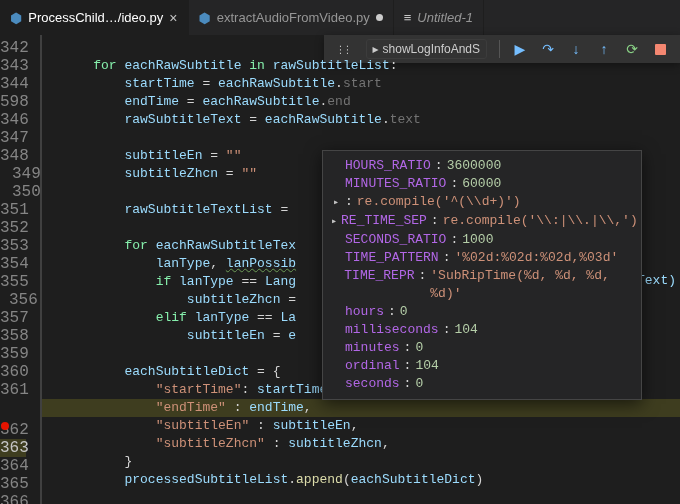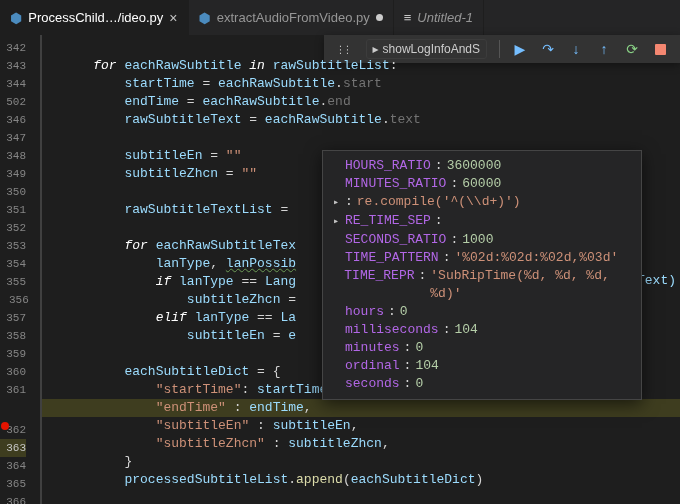--- a/index.html
+++ b/index.html
@@ -43,33 +43,33 @@
   .ic-continue{color:#75beff;} .ic-stepover{color:#75beff;}
   .ic-stepin{color:#75beff;} .ic-stepout{color:#75beff;}
   .ic-restart{color:#89d185;} .ic-stop{background:#f48771;width:11px;height:11px;border-radius:1px;}
   .divider{width:1px;height:18px;background:#555;}
   .editor {
     position: relative; display: flex; height: calc(100% - 35px);
   }
   .gutter {
     width: 40px; text-align: right; padding-right: 14px;
     color: #858585; user-select: none; line-height: 18px;
-    font-size: 11px; padding-top:4px; position:relative;
+    font-size: 16px; padding-top:4px; position:relative;
   }
   .gutter .bp {
     position:absolute; left:1px; width:8px; height:8px; border-radius:50%;
     background:#e51400;
   }
   .code-area { flex:1; position: relative; padding-top:4px; border-left:2px solid #404040;}
   .line { height: 18px; line-height: 18px; white-space: pre; padding-left:20px;}
   .hl-line { background: rgba(89,88,33,.55);}
   .hl-gutter { background: rgba(89,88,33,.55); color:#c6c6c6;}
   .squiggle { text-decoration: underline wavy #6b9955; text-decoration-thickness:1.2px;}
   
-  .kw{color:#ffffff;font-style:italic;} .var{color:#9cdcfe;} .str{color:#ce9178;}
+  .kw{color:#86efac;} .var{color:#9cdcfe;} .str{color:#ce9178;}
   .fn{color:#dcdcaa;} .op{color:#d4d4d4;} .punc{color:#d4d4d4;}
   .prop{color:#737373;}
   .text{color:#d4d4d4;}
   .popup {
     position:absolute; left:280px; top:115px; width:320px;
     background:#252526; border:1px solid #454545;
     box-shadow: 0 4px 16px rgba(0,0,0,.6);
     padding:6px 0; font-size:13px; line-height:18px;
   }
   .popup-row{ display:flex; padding:0 8px; align-items:baseline; gap:4px;}
@@ -112,26 +112,26 @@
   <span class="dbg-icon">
       <span class="ic-stop"></span>
     </span>
 </div>
 
 <div class="editor">
   <div class="gutter" id="gutter">
       <div class="line" style="padding-left: 0px;">342</div>
       <div class="line" style="padding-left: 0px;">343</div>
       <div class="line" style="padding-left: 0px;">344</div>
-      <div class="line" style="padding-left: 0px;">502</div>
+      <div class="line" style="padding-left: 0px;">598</div>
       <div class="line" style="padding-left: 0px;">346</div>
       <div class="line" style="padding-left: 0px;">347</div>
       <div class="line" style="padding-left: 0px;">348</div>
-      <div class="line" style="padding-left: 0px;">349</div>
-      <div class="line" style="padding-left: 0px;">350</div>
+      <div class="line" style="padding-left: 12px;">349</div>
+      <div class="line" style="padding-left: 12px;">350</div>
       <div class="line" style="padding-left: 0px;">351</div>
       <div class="line" style="padding-left: 0px;">352</div>
       <div class="line" style="padding-left: 0px;">353</div>
       <div class="line" style="padding-left: 0px;">354</div>
       <div class="line" style="padding-left: 0px;">355</div>
       <div class="line" style="padding-left: 9px;">356</div>
       <div class="line" style="padding-left: 0px;">357</div>
       <div class="line" style="padding-left: 0px;">358</div>
       <div class="line" style="padding-left: 0px;">359</div>
       <div class="line" style="padding-left: 0px;">360</div>
@@ -186,20 +186,21 @@
         </div>
         <div class="popup-row">
           <span class="tri">▸</span>
           <span class="p-sep">: </span>
           <span class="p-str">re.compile('^(\\d+)')</span>
         </div>
         <div class="popup-row">
           <span class="tri">▸</span>
           <span class="p-key">RE_TIME_SEP</span>
           <span class="p-sep">: </span>
+          <span class="p-str">re.compile('\\:|\\.|\\,')</span>
         </div>
         <div class="popup-row">
           <span class="tri"></span>
           <span class="p-key">SECONDS_RATIO</span>
           <span class="p-sep">: </span>
           <span class="p-num">1000</span>
         </div>
         <div class="popup-row">
           <span class="tri"></span>
           <span class="p-key">TIME_PATTERN</span>

